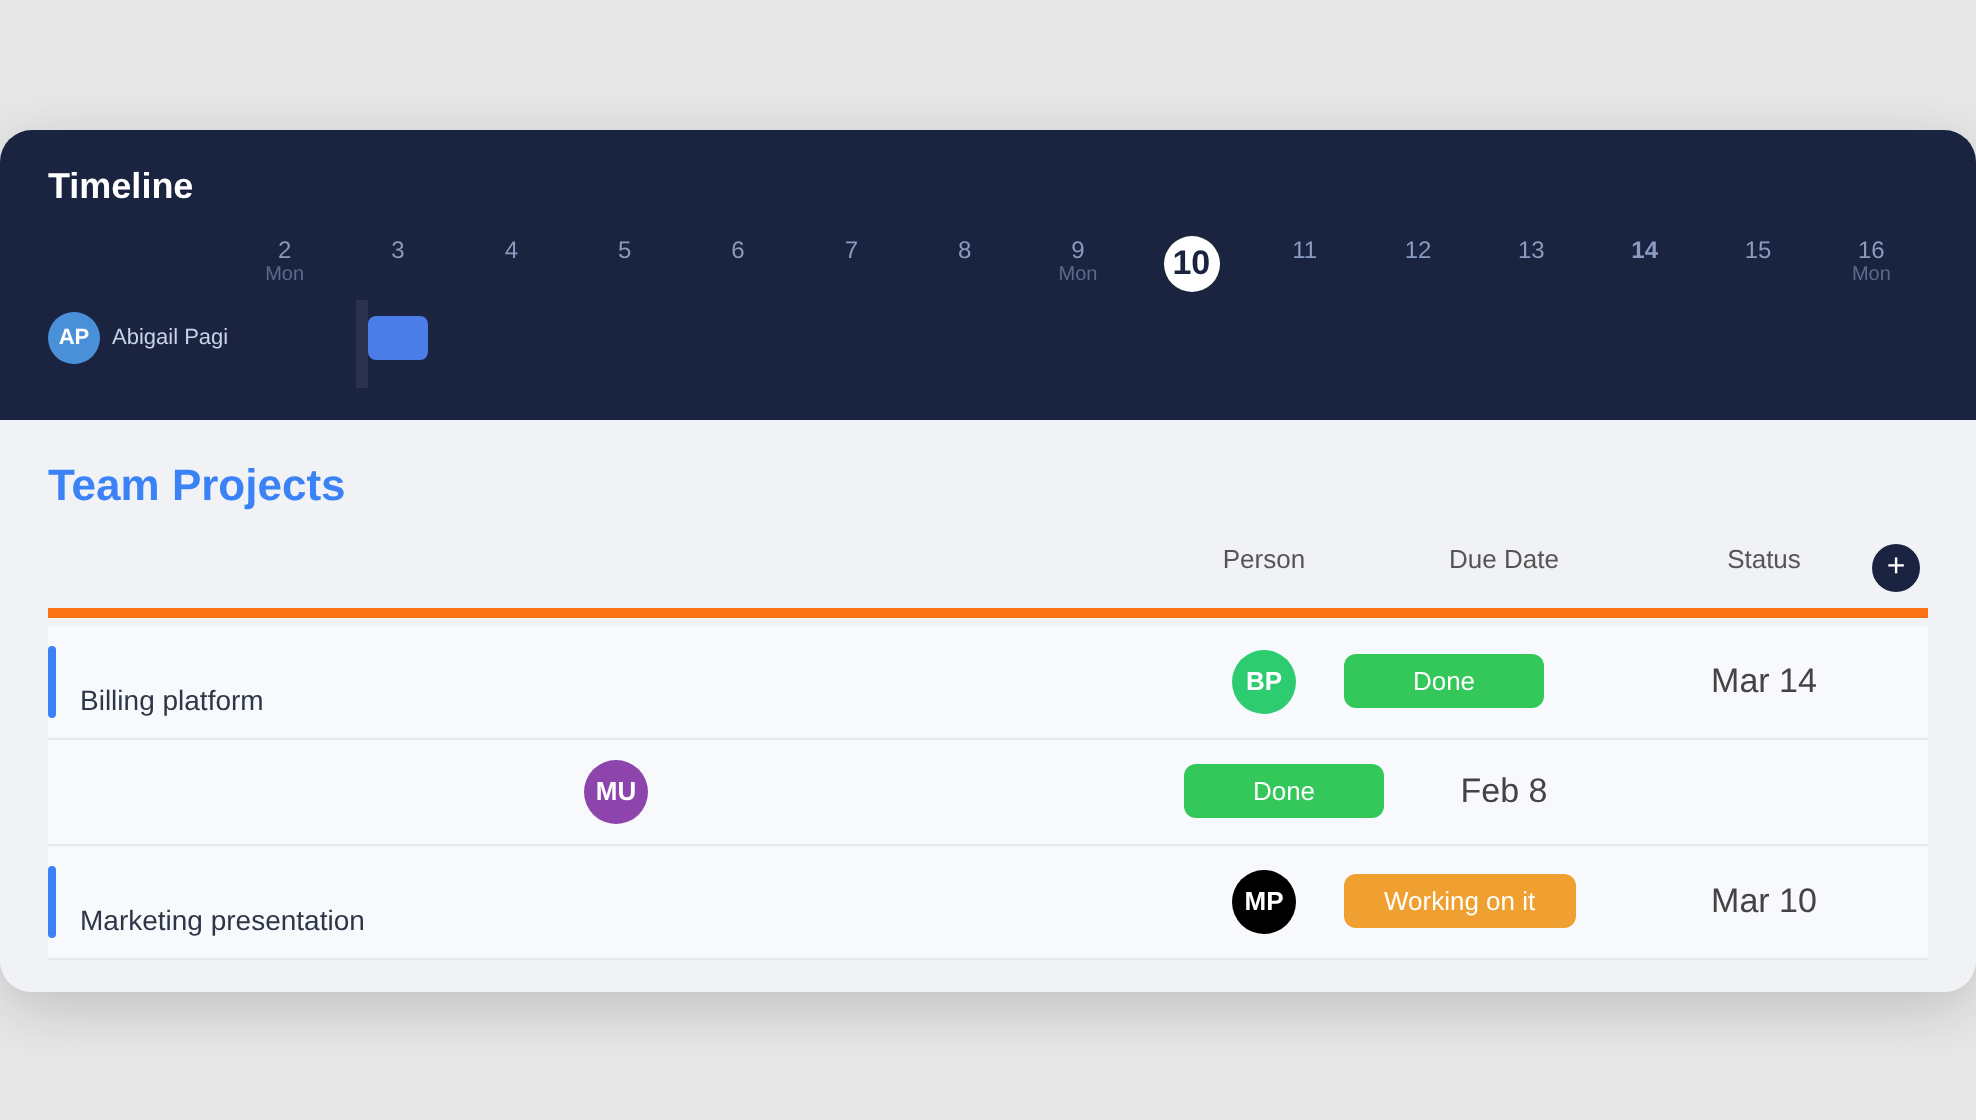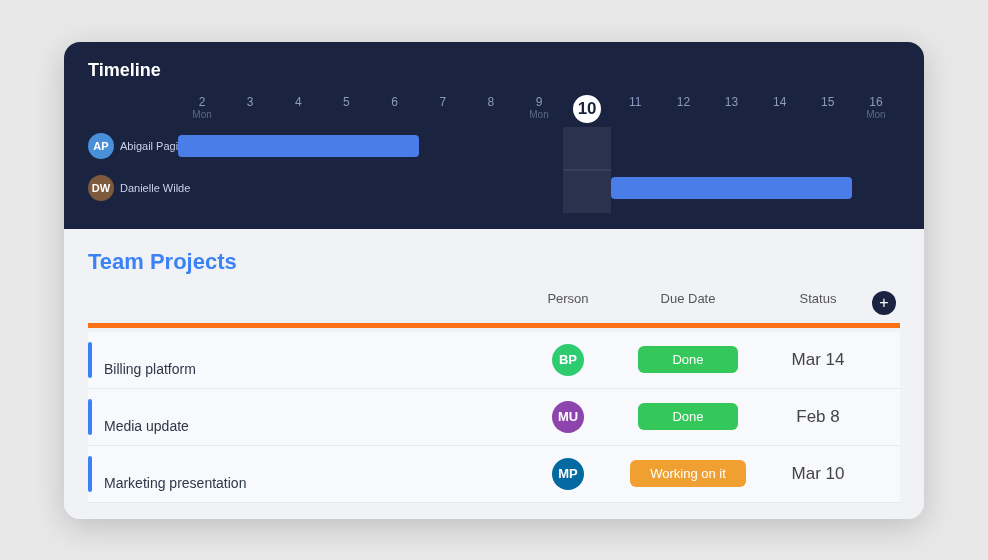--- a/index.html
+++ b/index.html
@@ -5,21 +5,21 @@
     * { box-sizing: border-box; margin: 0; padding: 0; }
     body {
       background: #e8e8e8;
       display: flex;
       align-items: center;
       justify-content: center;
       min-height: 100vh;
       font-family: -apple-system, BlinkMacSystemFont, 'Segoe UI', sans-serif;
     }
     .card {
-      width: 860px;
+      width: 988px;
       background: #f0f2f5;
       border-radius: 16px;
       overflow: hidden;
       box-shadow: 0 8px 32px rgba(0,0,0,0.18);
     }
 
     
     .timeline-section {
       background: #1a2340;
       padding: 18px 24px 28px;
@@ -52,22 +52,22 @@
       display: flex;
       align-items: center;
       justify-content: center;
       color: #1a2340;
       font-weight: 700;
       font-size: 17px;
       margin: 0 auto;
     }
     .timeline-rows {
       display: flex;
-      flex-direction: column;
       gap: 16px;
+      align-items: center;
     }
     .timeline-row {
       display: grid;
       grid-template-columns: 90px 1fr;
       align-items: center;
     }
     .person-info {
       display: flex;
       align-items: center;
       gap: 6px;
@@ -190,21 +190,20 @@
       display: flex;
       align-items: center;
       justify-content: center;
       font-size: 13px;
       font-weight: 600;
       color: #fff;
       text-align: right;
     }
     .status-cell {
       display: flex;
-      justify-content: center;
     }
     .status-badge {
       padding: 6px 20px;
       border-radius: 6px;
       font-size: 13px;
       font-weight: 500;
       color: #fff;
       min-width: 100px;
       text-align: center;
     }
@@ -215,21 +214,21 @@
       color: #444;
       font-size: 17px;
     }
 
     
     .av-blue { background: #4a90d9; }
     .av-red { background: #c0392b; }
     .av-brown { background: #7d5a3c; }
     .av-teal { background: #2ecc71; }
     .av-purple { background: #8e44ad; }
-    .av-orange { background: #0369a1; }
+    .av-orange { background: #000000; }
   </style>
 </head>
 <body>
 
 <div class="card">
 
   <div class="timeline-section">
     <div class="timeline-title">Timeline</div>
 
     <div class="timeline-grid">
@@ -269,21 +268,21 @@
           <div class="day-label-wrap">
             <span style="color: rgb(138, 155, 191); font-size: 12px; font-weight: 500;">11</span>
           </div>
           <div class="day-label-wrap">
             <span style="color: rgb(138, 155, 191); font-size: 12px; font-weight: 500;">12</span>
           </div>
           <div class="day-label-wrap">
             <span style="color: rgb(138, 155, 191); font-size: 12px; font-weight: 500;">13</span>
           </div>
           <div class="day-label-wrap">
-            <span style="color: rgb(138, 155, 191); font-size: 12px; font-weight: 400;">14</span>
+            <span style="color: rgb(138, 155, 191); font-size: 12px; font-weight: 700;">14</span>
           </div>
           <div class="day-label-wrap">
             <span style="color: rgb(138, 155, 191); font-size: 12px; font-weight: 500;">15</span>
           </div>
           <div class="day-label-wrap">
             <span style="color: rgb(138, 155, 191); font-size: 12px; font-weight: 500;">16</span>
             <span style="color: rgb(90, 106, 138); font-size: 10px;">Mon</span>
           </div>
         </div>
 
@@ -293,24 +292,20 @@
             <div class="person-info">
               <div class="avatar av-blue">AP</div>
               <span class="person-name">Abigail Pagi</span>
             </div>
             <div class="bar-container" style="position: relative;">
               <div style="position: absolute; top: -8px; left: calc(53.3333%); width: calc(6.66667%); height: 200%; background: rgba(255, 255, 255, 0.07); pointer-events: none; z-index: 0;"></div>
               <div class="gantt-bar" style="left: 0%; width: 33.3333%; z-index: 1;"></div>
             </div>
           </div>
           <div class="timeline-row">
-            <div class="person-info">
-              <div class="avatar av-brown">DW</div>
-              <span class="person-name">Danielle Wilde</span>
-            </div>
             <div class="bar-container" style="position: relative;">
               <div style="position: absolute; top: -8px; left: calc(53.3333%); width: calc(6.66667%); height: 200%; background: rgba(255, 255, 255, 0.07); pointer-events: none; z-index: 0;"></div>
               <div class="gantt-bar" style="left: 60%; width: 33.3333%; z-index: 1;"></div>
             </div>
           </div>
         </div>
     </div>
   </div>
 
   <div class="projects-section">
@@ -338,24 +333,20 @@
           <div class="person-cell">
             <div class="table-avatar av-teal">BP</div>
           </div>
           <div class="status-cell">
             <div class="status-badge status-done">Done</div>
           </div>
           <div class="due-date-cell">Mar 14</div>
           <div></div>
         </div>
         <div class="project-row">
-          <div class="project-name-cell">
-            <div class="left-bar"></div>
-            <span class="project-name">Media update</span>
-          </div>
           <div class="person-cell">
             <div class="table-avatar av-purple">MU</div>
           </div>
           <div class="status-cell">
             <div class="status-badge status-done">Done</div>
           </div>
           <div class="due-date-cell">Feb 8</div>
           <div></div>
         </div>
         <div class="project-row">

